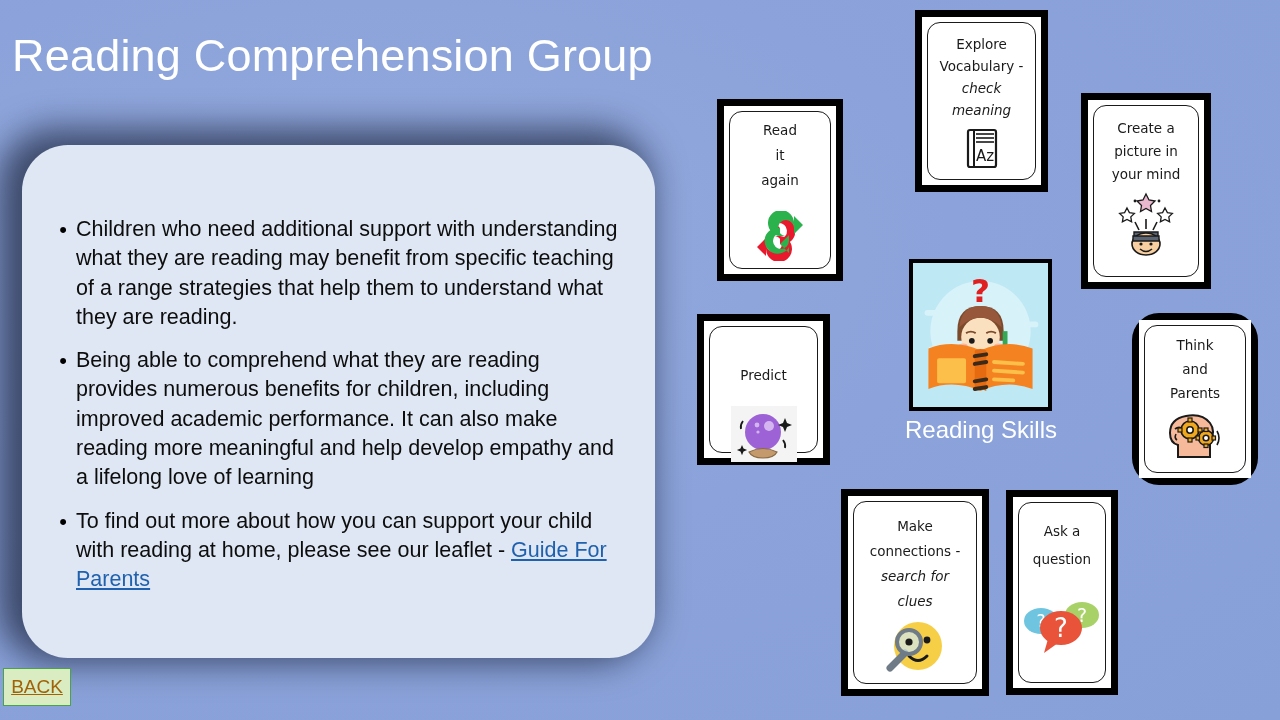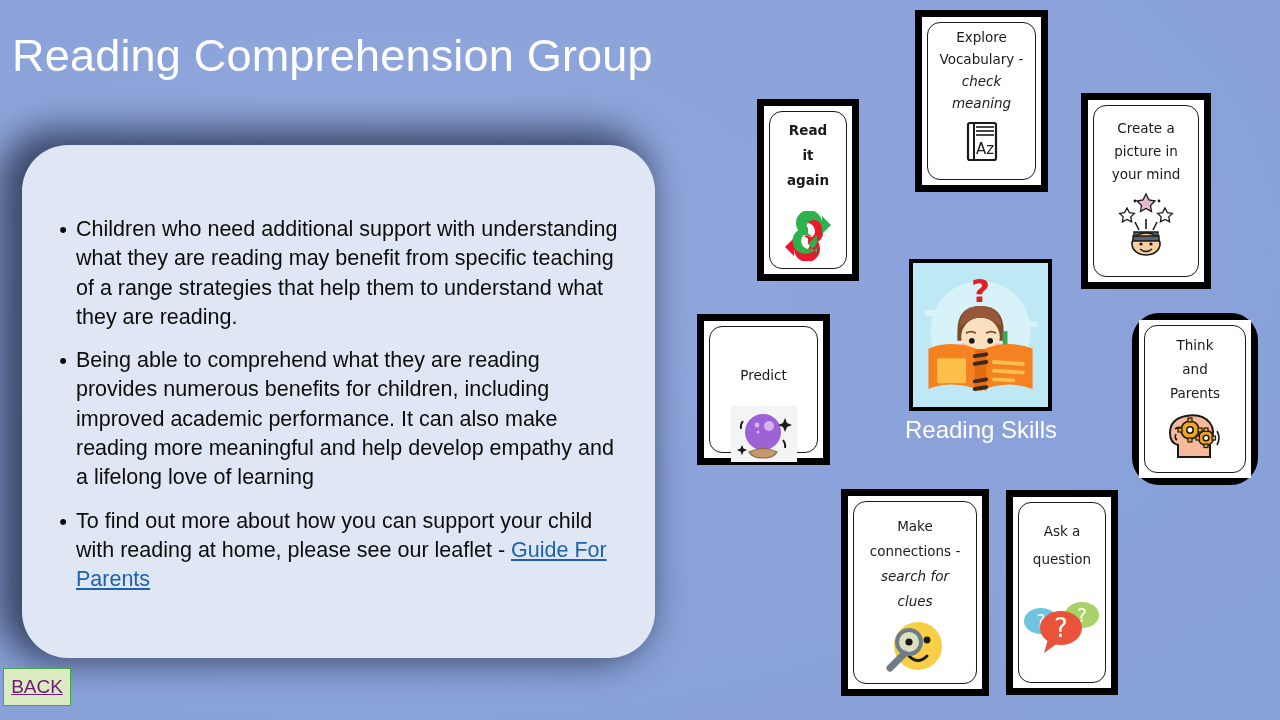--- a/index.html
+++ b/index.html
@@ -82,21 +82,21 @@
     background: #d9ecc2;
     border: 1.5px solid #4aa24a;
     box-sizing: border-box;
     display: flex;
     align-items: center;
     justify-content: center;
     cursor: pointer;
   }
   #back-button .back-label {
     font-size: 19px;
-    color: #701a75;
+    color: #a16207;
     text-decoration: underline;
     font-weight: 400;
   }
 
   
   .card {
     position: absolute;
     background: #000000;
     padding: 7px;
     box-sizing: border-box;
@@ -192,21 +192,21 @@
       <span class="bullet-text"><span>To find out more about how you can support your child with reading at home, please see our leaflet - </span><a class="inline-link" href="#">Guide For Parents</a></span>
     </li>
 
   </ul>
 </div>
 
 <div id="back-button">
   <span class="back-label">BACK</span>
 </div>
 
-<div class="card" style="left:757px; top:99px; width:102px; height:182px;font-weight:bold;">
+<div class="card" style="left:717px; top:99px; width:126px; height:182px;">
   <div class="card-inner">
     <div class="card-frame"></div>
     <div class="card-text">
       <div>Read</div>
       <div>it</div>
       <div>again</div>
     </div>
     <div class="card-art">
       <svg width="62" height="50" viewBox="0 0 62 50">
         <path d="M31 25 A13 13 0 1 1 17 38 L17 45 L8 36 L17 27 L17 33 A8 8 0 1 0 26 25 Z" fill="#e8192c"></path>
@@ -216,21 +216,21 @@
           <path d="M22 8 L31 17 L22 26 L22 20 A8 8 0 1 1 31 28 L31 33 A13 13 0 1 0 22 14 Z" fill="#2bb24c"></path>
         </g>
       </svg>
     </div>
   </div>
 </div>
 
 <div class="card" style="left:915px; top:10px; width:133px; height:182px;">
   <div class="card-inner">
     <div class="card-frame"></div>
-    <div class="card-text" style="line-height:22px; padding-top:9px;">
+    <div class="card-text" style="line-height:22px; padding-top:16px;">
       <div>Explore</div>
       <div>Vocabulary -</div>
       <div class="ital">check</div>
       <div class="ital">meaning</div>
     </div>
     <div class="card-art" style="align-items:flex-start;">
       <svg width="44" height="46" viewBox="0 0 44 46">
         <rect x="8" y="5" width="28" height="37" rx="2" fill="#ffffff" stroke="#1a1a1a" stroke-width="2.2"></rect>
         <line x1="14" y1="5" x2="14" y2="42" stroke="#1a1a1a" stroke-width="2"></line>
         <line x1="16" y1="9" x2="34" y2="9" stroke="#1a1a1a" stroke-width="1.6"></line>

